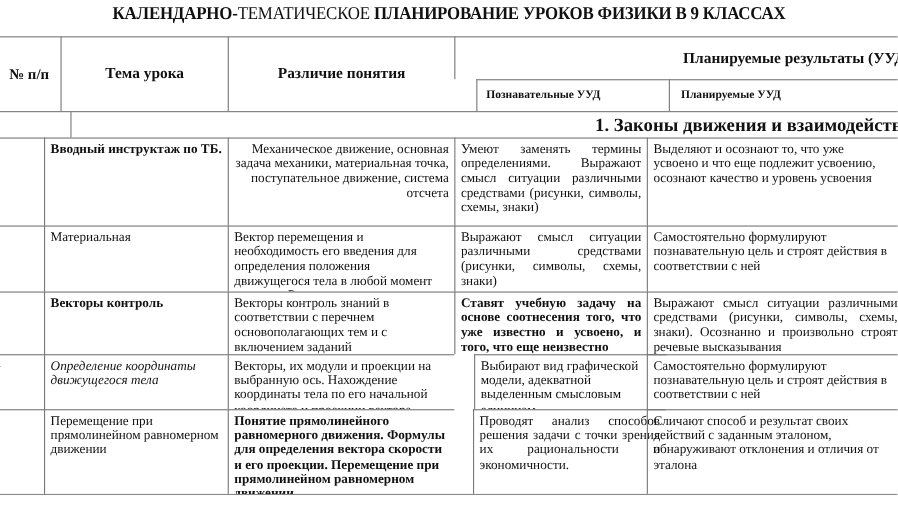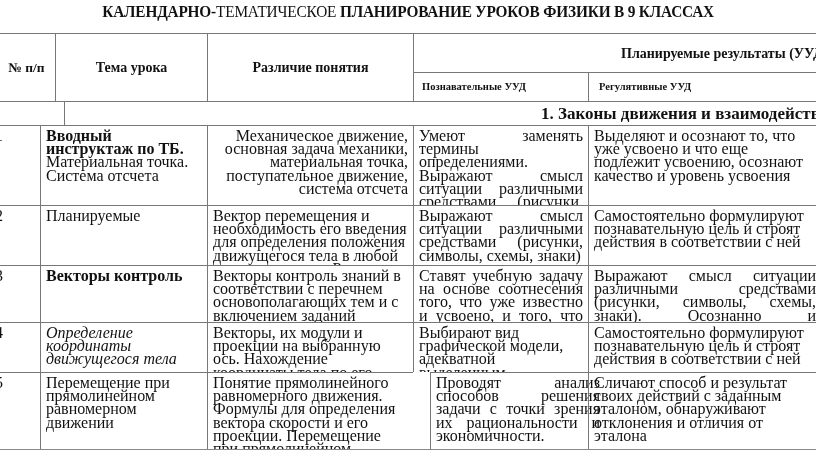--- a/index.html
+++ b/index.html
@@ -9,26 +9,26 @@
     }
     .title {
       position: absolute; left: 0; top: 2px; width: 816px; text-align: center;
       font-size: 16.5px; font-weight: bold; letter-spacing: -0.2px; white-space: nowrap;
       transform: scaleX(0.93); transform-origin: 410px 0;
     }
     .title .thin { font-weight: normal; }
     .cell {
       position: absolute; box-sizing: border-box;
       border-left: 1px solid #777; border-top: 1px solid #777;
-      font-size: 16px; line-height: 13.2px; overflow: hidden;
+      font-size: 12px; line-height: 13.2px; overflow: hidden;
     }
     .hline { position: absolute; height: 0; border-top: 1.5px solid #888; }
     .hdr { font-weight: bold; display: flex; align-items: center; justify-content: center; text-align: center; }
     .hdr-big { font-size: 14px; line-height: 17px; }
-    .sub { font-weight: bold; font-size: 10.5px; display: flex; align-items: center; padding-left: 8px; }
+    .sub { font-weight: bold; font-size: 10.5px; display: flex; align-items: center; padding-left: 8px; margin-left: 20px; }
     .section {
       font-weight: bold; font-size: 17px; display: flex; align-items: center;
       justify-content: flex-end; padding-right: 0; white-space: nowrap;
     }
     .txt { padding: 3px 5px; }
     .just { text-align: justify; text-align-last: left; }
     .num { padding: 3px 0 0 0; text-indent: -3px; }
     b { font-weight: bold; }
   </style>
 </head>
@@ -47,62 +47,62 @@
   <div class="cell hdr hdr-big" style="left:207px; top:33px; width:206px; height:68px;">
     <span>Различие понятия</span>
   </div>
   <div class="cell hdr hdr-big" style="left:413px; top:33px; width:420px; height:39px; justify-content:flex-start; padding-left:207px; white-space:nowrap;">
     <span>Планируемые результаты (УУД)</span>
   </div>
   <div class="cell sub" style="left:413px; top:72px; width:175px; height:29px;">
     <span>Познавательные  УУД</span>
   </div>
   <div class="cell sub" style="left:588px; top:72px; width:240px; height:29px; padding-left:10px;">
-    <span>Регулятивные   УУД</span>
+    <span>Планируемые   УУД</span>
   </div>
 
   <div class="cell" style="left:-2px; top:101px; width:66px; height:24px; border-left:none;"></div>
   <div class="cell section" style="left:64px; top:101px; width:770px; height:24px; justify-content:flex-start; padding-left:476px;">
     <span>1.  Законы движения и взаимодействия тел</span>
   </div>
 
   <div>
     <div class="cell num" style="left:-2px; top:125px; width:42px; height:80px; border-left:none;"><span>1</span></div>
-    <div class="cell txt" style="left:40px; top:125px; width:167px; height:80px;"><b>Вводный инструктаж по ТБ.</b><br><span>Материальная точка. Система отсчета</span></div>
+    <div class="cell txt" style="left:40px; top:125px; width:167px; height:80px;"><b>Вводный инструктаж по ТБ.</b><br></div>
     <div class="cell txt" style="left:207px; top:125px; width:206px; height:80px;text-align:right;"><span>Механическое движение, основная задача механики, материальная точка, поступательное движение, система отсчета</span></div>
     <div class="cell txt just" style="left:413px; top:125px; width:175px; height:80px;"><span>Умеют заменять термины определениями. Выражают смысл ситуации различными средствами (рисунки, символы, схемы, знаки)</span></div>
     <div class="cell txt" style="left:588px; top:125px; width:240px; height:80px; padding-right:20px;"><span>Выделяют и осознают то, что уже усвоено и что еще подлежит усвоению, осознают качество и уровень усвоения</span></div>
   </div>
 
   <div>
     <div class="cell num" style="left:-2px; top:205px; width:42px; height:60px; border-left:none;"><span>2</span></div>
-    <div class="cell txt" style="left:40px; top:205px; width:167px; height:60px;"><span>Планируемые</span></div>
+    <div class="cell txt" style="left:40px; top:205px; width:167px; height:60px;"><span>Материальная</span></div>
     <div class="cell txt" style="left:207px; top:205px; width:206px; height:60px;"><span>Вектор перемещения и необходимость его введения для определения положения движущегося тела в любой момент времени. Различие между понятиями путь и перемещение</span></div>
     <div class="cell txt just" style="left:413px; top:205px; width:175px; height:60px;"><span>Выражают смысл ситуации различными средствами (рисунки, символы, схемы, знаки)</span></div>
     <div class="cell txt" style="left:588px; top:205px; width:240px; height:60px; padding-right:20px;"><span>Самостоятельно формулируют познавательную цель и строят действия в соответствии с ней</span></div>
   </div>
 
   <div>
     <div class="cell num" style="left:-2px; top:265px; width:42px; height:57px; border-left:none;"><span>3</span></div>
     <div class="cell txt" style="left:40px; top:265px; width:167px; height:57px;"><b>Векторы контроль</b></div>
     <div class="cell txt" style="left:207px; top:265px; width:206px; height:57px;"><span>Векторы контроль знаний в соответствии с перечнем основополагающих тем и с включением заданий метапредметного характера</span></div>
-    <div class="cell txt just" style="left:413px; top:265px; width:175px; height:57px;"><span>Ставят учебную задачу на основе соотнесения того, что уже известно и усвоено, и того, что еще неизвестно</span></div>
+    <div class="cell txt just" style="left:413px; top:265px; width:175px; height:57px;font-weight:bold;"><span>Ставят учебную задачу на основе соотнесения того, что уже известно и усвоено, и того, что еще неизвестно</span></div>
     <div class="cell txt just" style="left:588px; top:265px; width:240px; height:57px; padding-right:12px;"><span>Выражают смысл ситуации различными средствами (рисунки, символы, схемы, знаки). Осознанно и произвольно строят речевые высказывания</span></div>
   </div>
 
   <div>
     <div class="cell num" style="left:-2px; top:322px; width:42px; height:50px; border-left:none;"><span>4</span></div>
     <div class="cell txt" style="left:40px; top:322px; width:167px; height:50px;font-style:italic;"><span>Определение координаты движущегося тела</span></div>
     <div class="cell txt" style="left:207px; top:322px; width:206px; height:50px;"><span>Векторы, их модули и проекции на выбранную ось. Нахождение координаты тела по его начальной координате и проекции вектора перемещения</span></div>
-    <div class="cell txt" style="left:413px; top:322px; width:175px; height:50px;"><span>Выбирают вид графической модели, адекватной выделенным смысловым единицам.</span></div>
+    <div class="cell txt" style="left:431px; top:322px; width:175px; height:50px;"><span>Выбирают вид графической модели, адекватной выделенным смысловым единицам.</span></div>
     <div class="cell txt" style="left:588px; top:322px; width:240px; height:50px; padding-right:20px;"><span>Самостоятельно формулируют познавательную цель и строят действия в соответствии с ней</span></div>
   </div>
 
   <div>
     <div class="cell num" style="left:-2px; top:372px; width:42px; height:77px; border-left:none;"><span>5</span></div>
     <div class="cell txt" style="left:40px; top:372px; width:167px; height:77px;"><span>Перемещение при прямолинейном равномерном движении</span></div>
-    <div class="cell txt" style="left:207px; top:372px; width:206px; height:77px;"><span>Понятие прямолинейного равномерного движения. Формулы для определения вектора скорости и его проекции. Перемещение при прямолинейном равномерном движении</span></div>
+    <div class="cell txt" style="left:207px; top:372px; width:206px; height:77px;font-weight:bold;"><span>Понятие прямолинейного равномерного движения. Формулы для определения вектора скорости и его проекции. Перемещение при прямолинейном равномерном движении</span></div>
     <div class="cell txt just" style="left:430px; top:372px; width:175px; height:77px;"><span>Проводят анализ способов решения задачи с точки зрения их рациональности и экономичности.</span></div>
     <div class="cell txt" style="left:588px; top:372px; width:240px; height:77px; padding-right:20px;"><span>Сличают способ и результат своих действий с заданным эталоном, обнаруживают отклонения и отличия от эталона</span></div>
   </div>
 
   <div class="hline" style="left:0; top:449px; width:816px;"></div>
 </div>
 
 </body></html>

